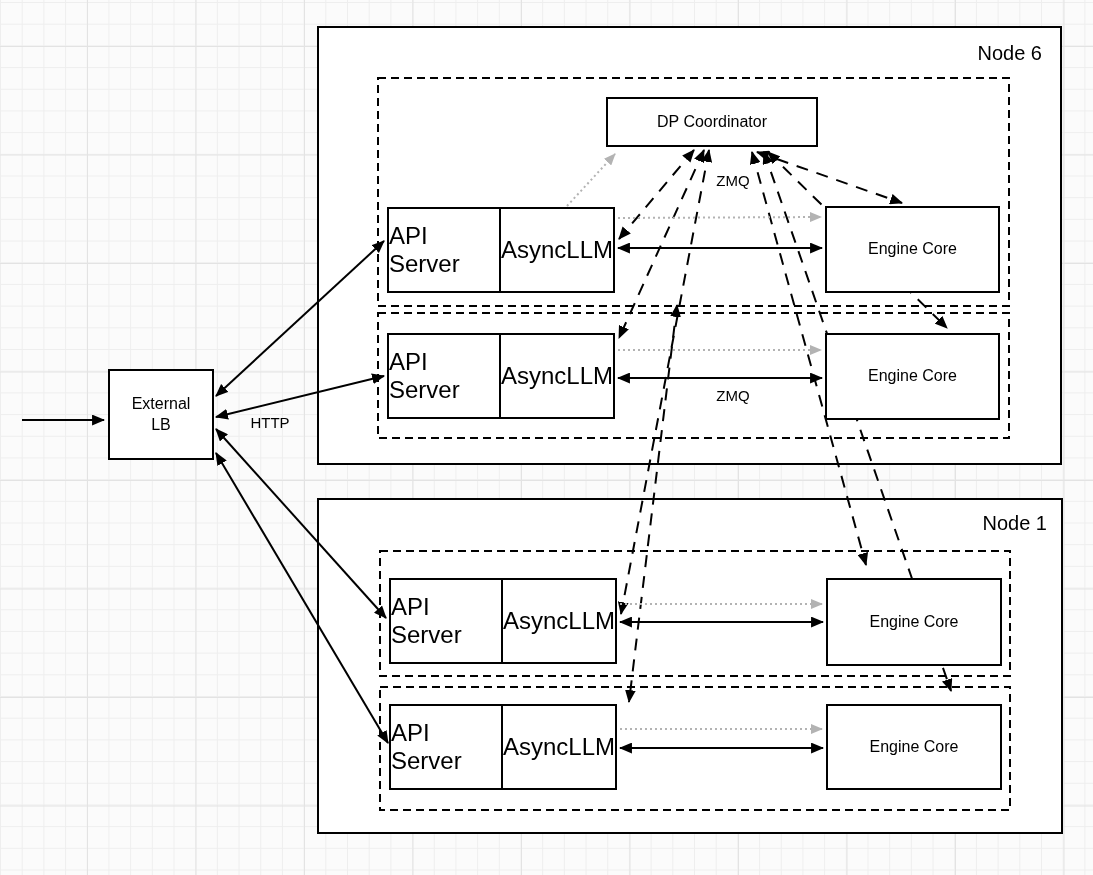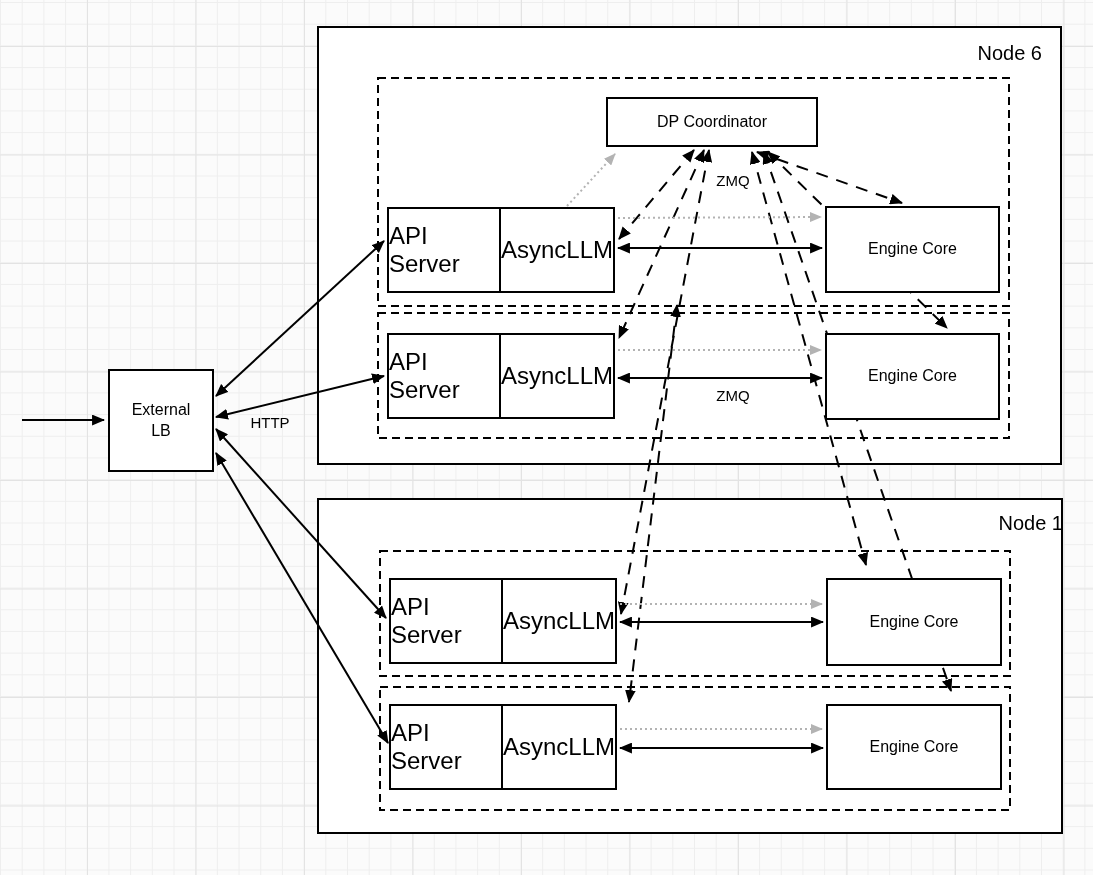--- a/index.html
+++ b/index.html
@@ -90,23 +90,23 @@
       <line class="ln" x1="216" y1="429" x2="386" y2="618" marker-start="url(#mA)" marker-end="url(#mA)"></line>
       <line class="ln" x1="216" y1="453" x2="388" y2="743" marker-start="url(#mA)" marker-end="url(#mA)"></line>
       <line class="ln" x1="618" y1="248" x2="822" y2="248" marker-start="url(#mA)" marker-end="url(#mA)"></line>
       <line class="ln" x1="618" y1="378" x2="822" y2="378" marker-start="url(#mA)" marker-end="url(#mA)"></line>
       <line class="ln" x1="620" y1="622" x2="823" y2="622" marker-start="url(#mA)" marker-end="url(#mA)"></line>
       <line class="ln" x1="620" y1="748" x2="823" y2="748" marker-start="url(#mA)" marker-end="url(#mA)"></line>
     </g>
   </svg>
 
   <div class="floatlabel" style="top:42px;right:51px;">Node 6</div>
-  <div class="floatlabel" style="top:512px;right:30px;">Node 1</div>
+  <div class="floatlabel" style="top:512px;right:46px;">Node 1</div>
 
-  <div class="box" style="left:108px;top:369px;width:106px;height:103px;">
+  <div class="box" style="left:108px;top:369px;width:106px;height:91px;">
     <div>
       <span class="lb-line">External</span>
       <span class="lb-line">LB</span>
     </div>
   </div>
 
   <div class="box" style="left:606px;top:97px;width:212px;height:50px;">
     <span>DP Coordinator</span>
   </div>
 

